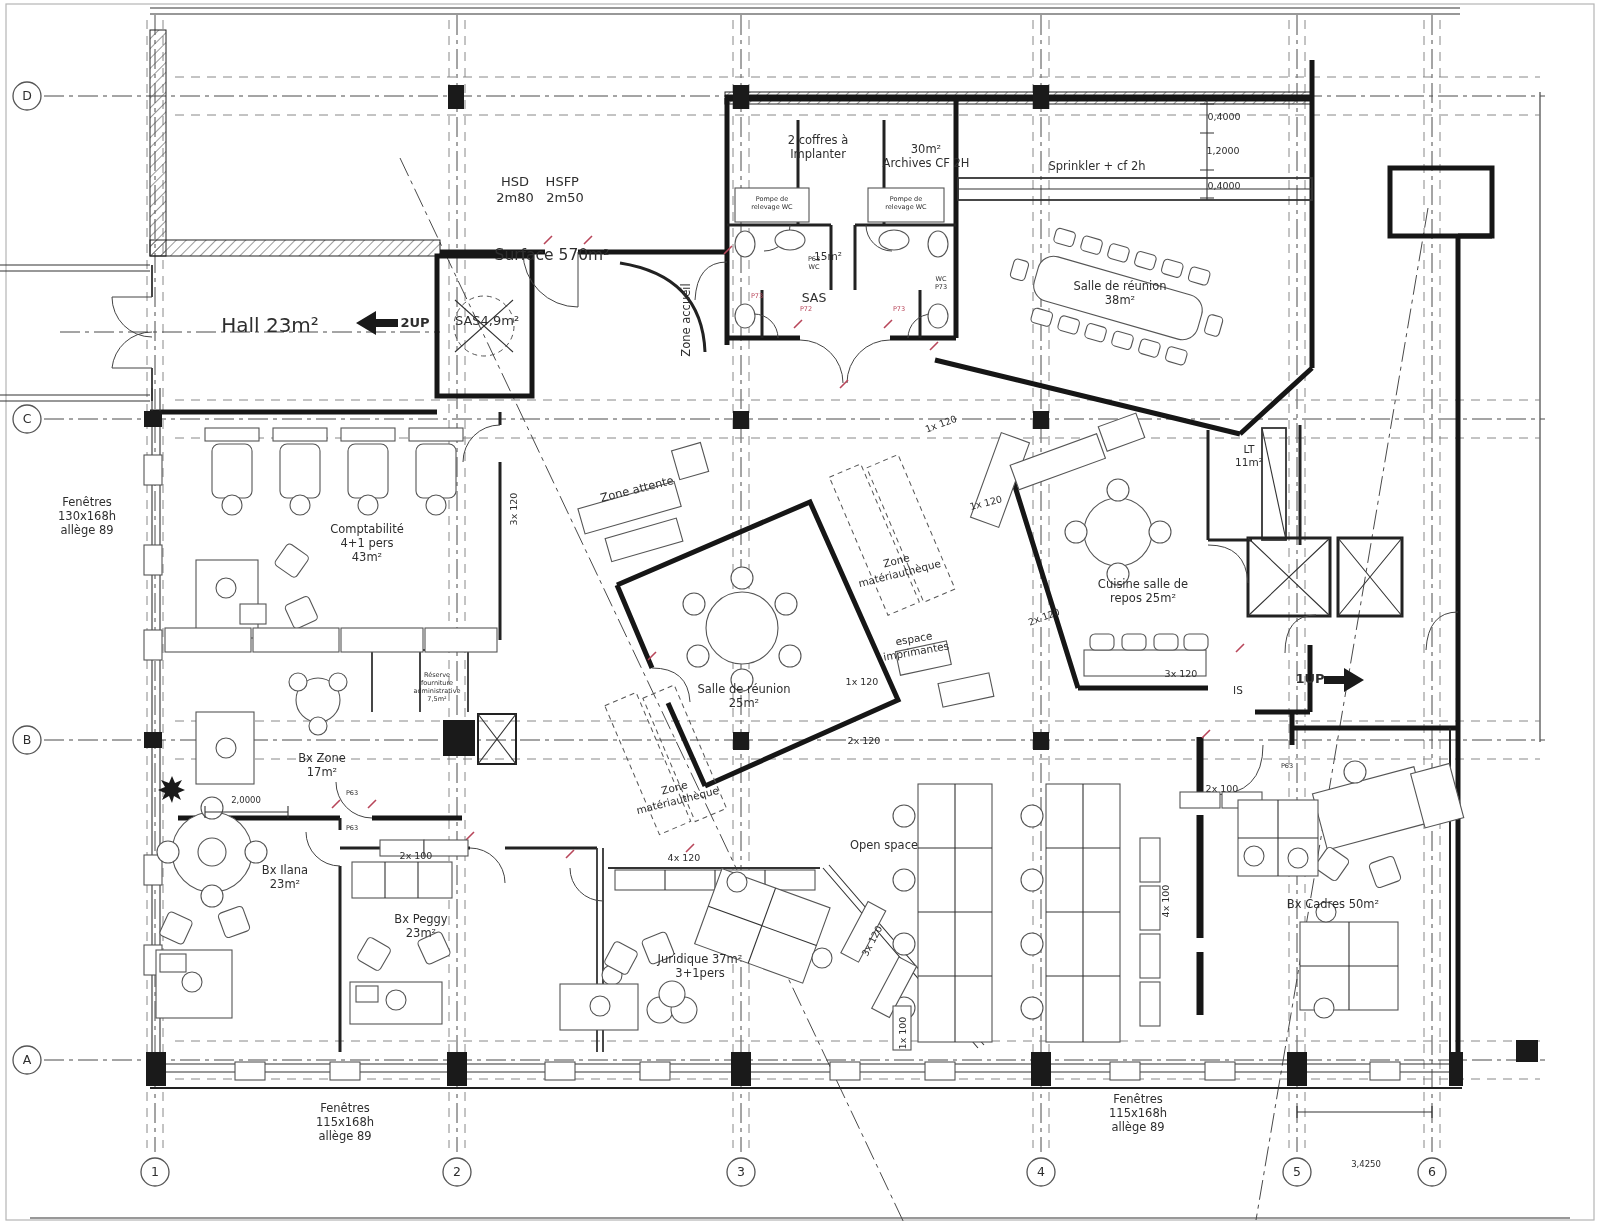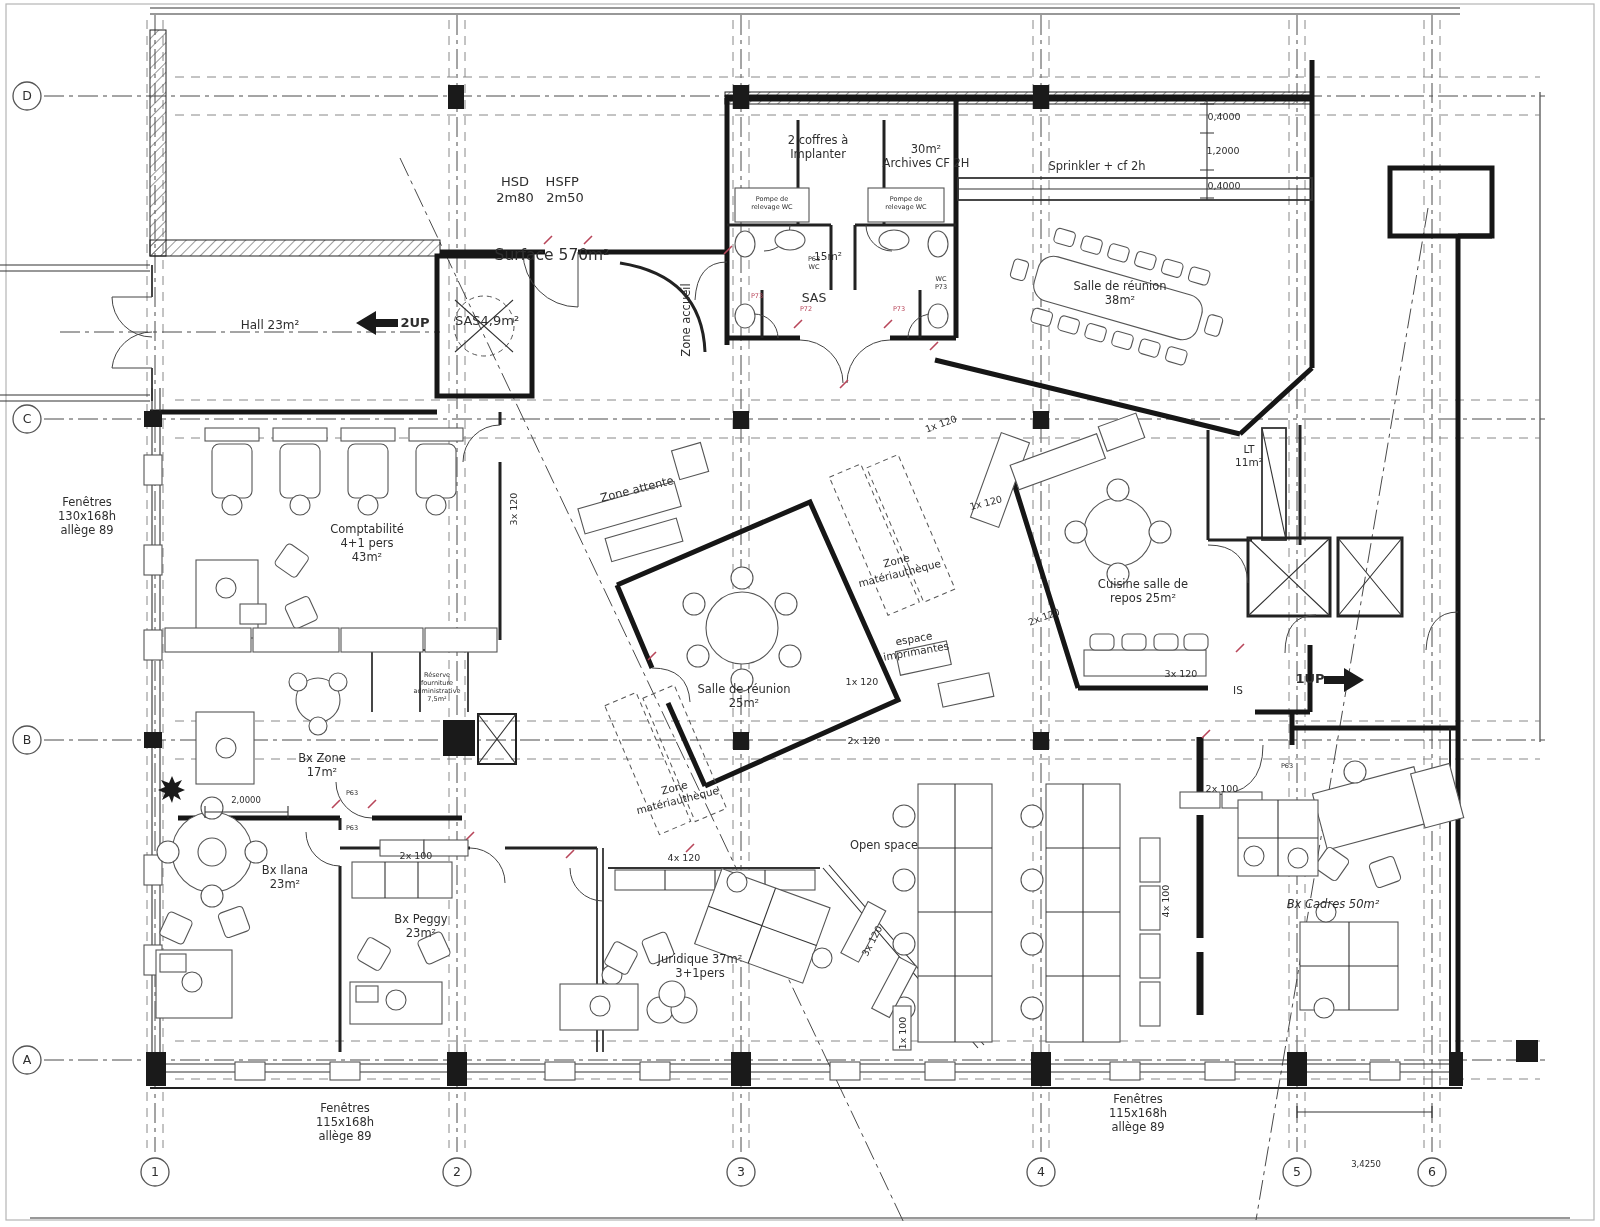--- a/index.html
+++ b/index.html
@@ -3,21 +3,21 @@
 <meta charset="utf-8">
 <style>
   html,body{margin:0;padding:0;background:#fff;}
   #stage{position:relative;width:1600px;height:1227px;background:#fff;overflow:hidden;
          font-family:"DejaVu Sans","Liberation Sans",sans-serif;}
   #plan-svg{position:absolute;left:0;top:0;}
   .lbl{position:absolute;transform:translate(-50%,-50%);color:#2e2e2e;text-align:center;
        white-space:pre-wrap;line-height:1.22;letter-spacing:0;}
   .fs6{font-size:6.5px}.fs7{font-size:13px}.fs8{font-size:8.5px}.fs9{font-size:9.5px}
   .fs10{font-size:10.5px}.fs11{font-size:11.5px}.fs12{font-size:12.5px}.fs13{font-size:13px}
-  .fs14{font-size:12px}.fs15{font-size:15.5px}
+  .fs14{font-size:20px}.fs15{font-size:15.5px}
   .red{color:#b8465a}
   .bold{font-weight:bold}
   
   .w7{stroke:#161616;stroke-width:7;fill:none}
   .w5{stroke:#161616;stroke-width:5;fill:none}
   .w3{stroke:#222;stroke-width:3;fill:none}
   .w2{stroke:#222;stroke-width:2;fill:none}
   .tn{stroke:#333;stroke-width:1.1;fill:none}
   .tn2{stroke:#333;stroke-width:1.8;fill:none}
   .dmaj{stroke:#4a4a4a;stroke-width:1;fill:none;stroke-dasharray:20 5 4 5}
@@ -473,21 +473,21 @@
 <div class="lbl fs11" style="left:421px;top:926px;">Bx Peggy
 23m²</div>
 <div class="lbl fs9" style="left:684px;top:858px;">4x 120</div>
 <div class="lbl fs11" style="left:700px;top:966px;">Juridique 37m²
 3+1pers</div>
 <div class="lbl fs11" style="left:884px;top:845px;">Open space</div>
 <div class="lbl fs9" style="left:872px;top:941px;transform:translate(-50%,-50%) rotate(-62deg);">3x 120</div>
 <div class="lbl fs9" style="left:903px;top:1033px;transform:translate(-50%,-50%) rotate(-90deg);">1x 100</div>
 <div class="lbl fs9" style="left:1222px;top:789px;">2x 100</div>
 <div class="lbl fs9" style="left:1166px;top:901px;transform:translate(-50%,-50%) rotate(-90deg);">4x 100</div>
-<div class="lbl fs11" style="left:1333px;top:904px;font-style:italic;">Bx Cadres 50m²</div>
+<div class="lbl fs11" style="left:1333px;top:904px;">Bx Cadres 50m²</div>
 <div class="lbl fs6" style="left:437px;top:688px;">Réserve
 fourniture
 administrative
 7,5m²</div>
 <div class="lbl fs6" style="left:352px;top:794px;">P63</div>
 <div class="lbl fs6" style="left:352px;top:829px;">P63</div>
 <div class="lbl fs6" style="left:1287px;top:767px;">P63</div>
 <div class="lbl fs11" style="left:345px;top:1122px;">Fenêtres
 115x168h
 allège 89</div>

